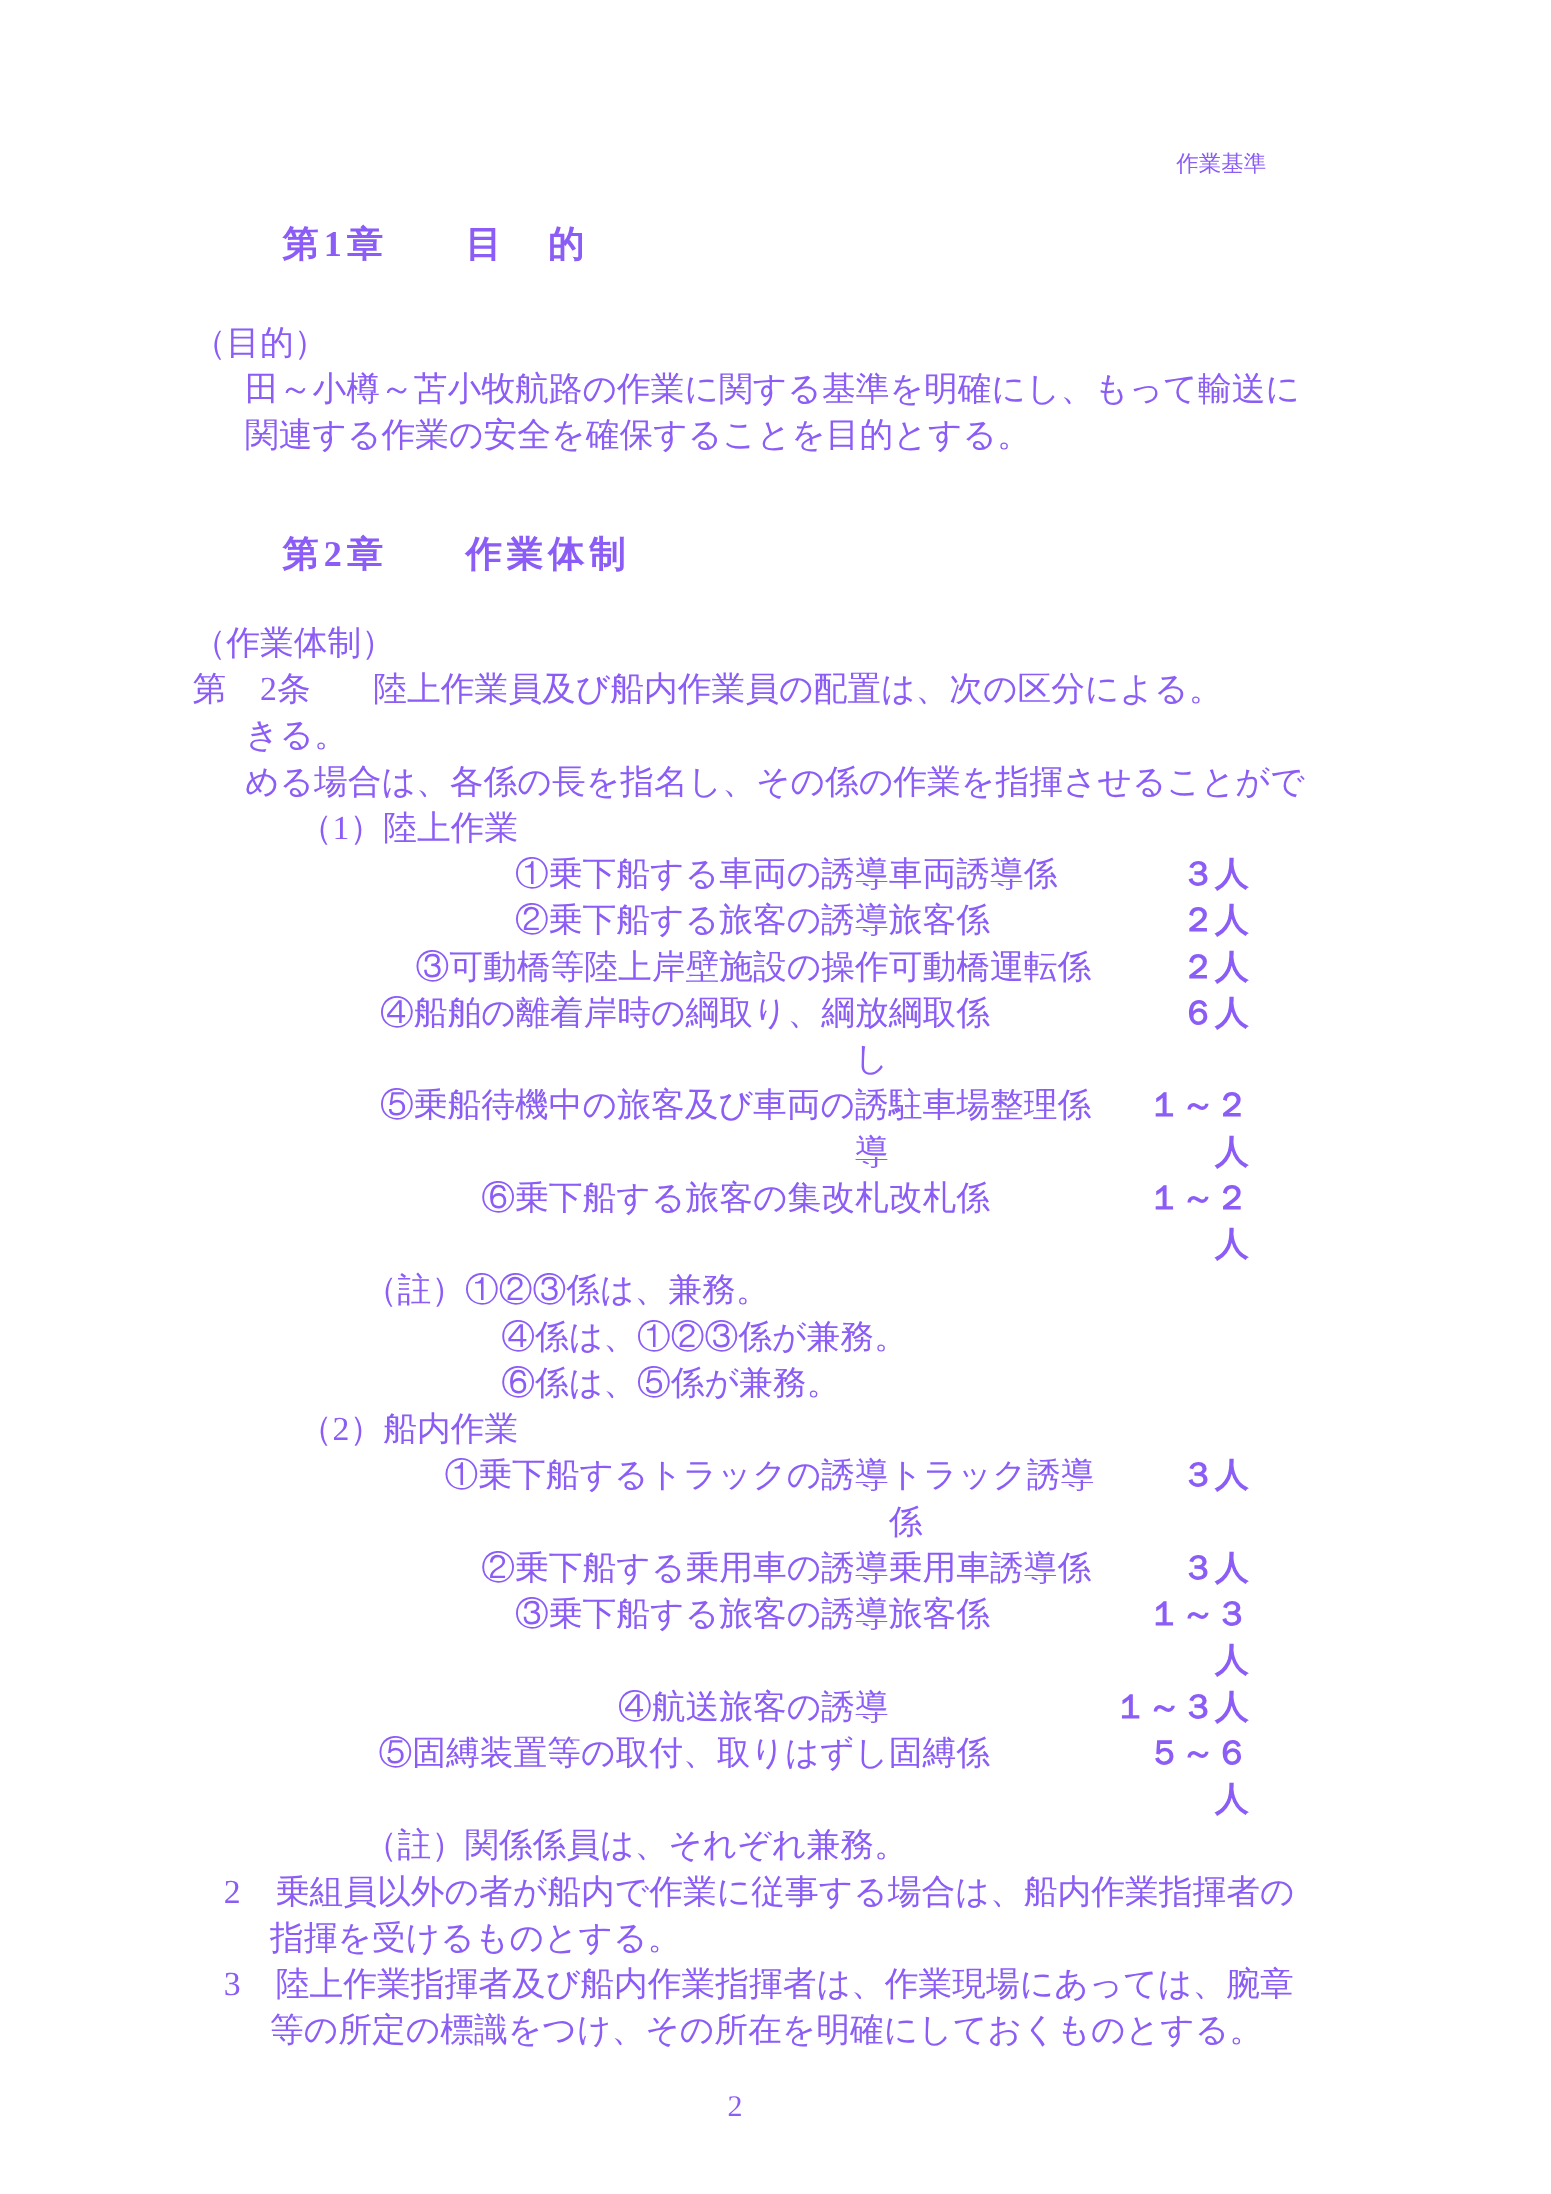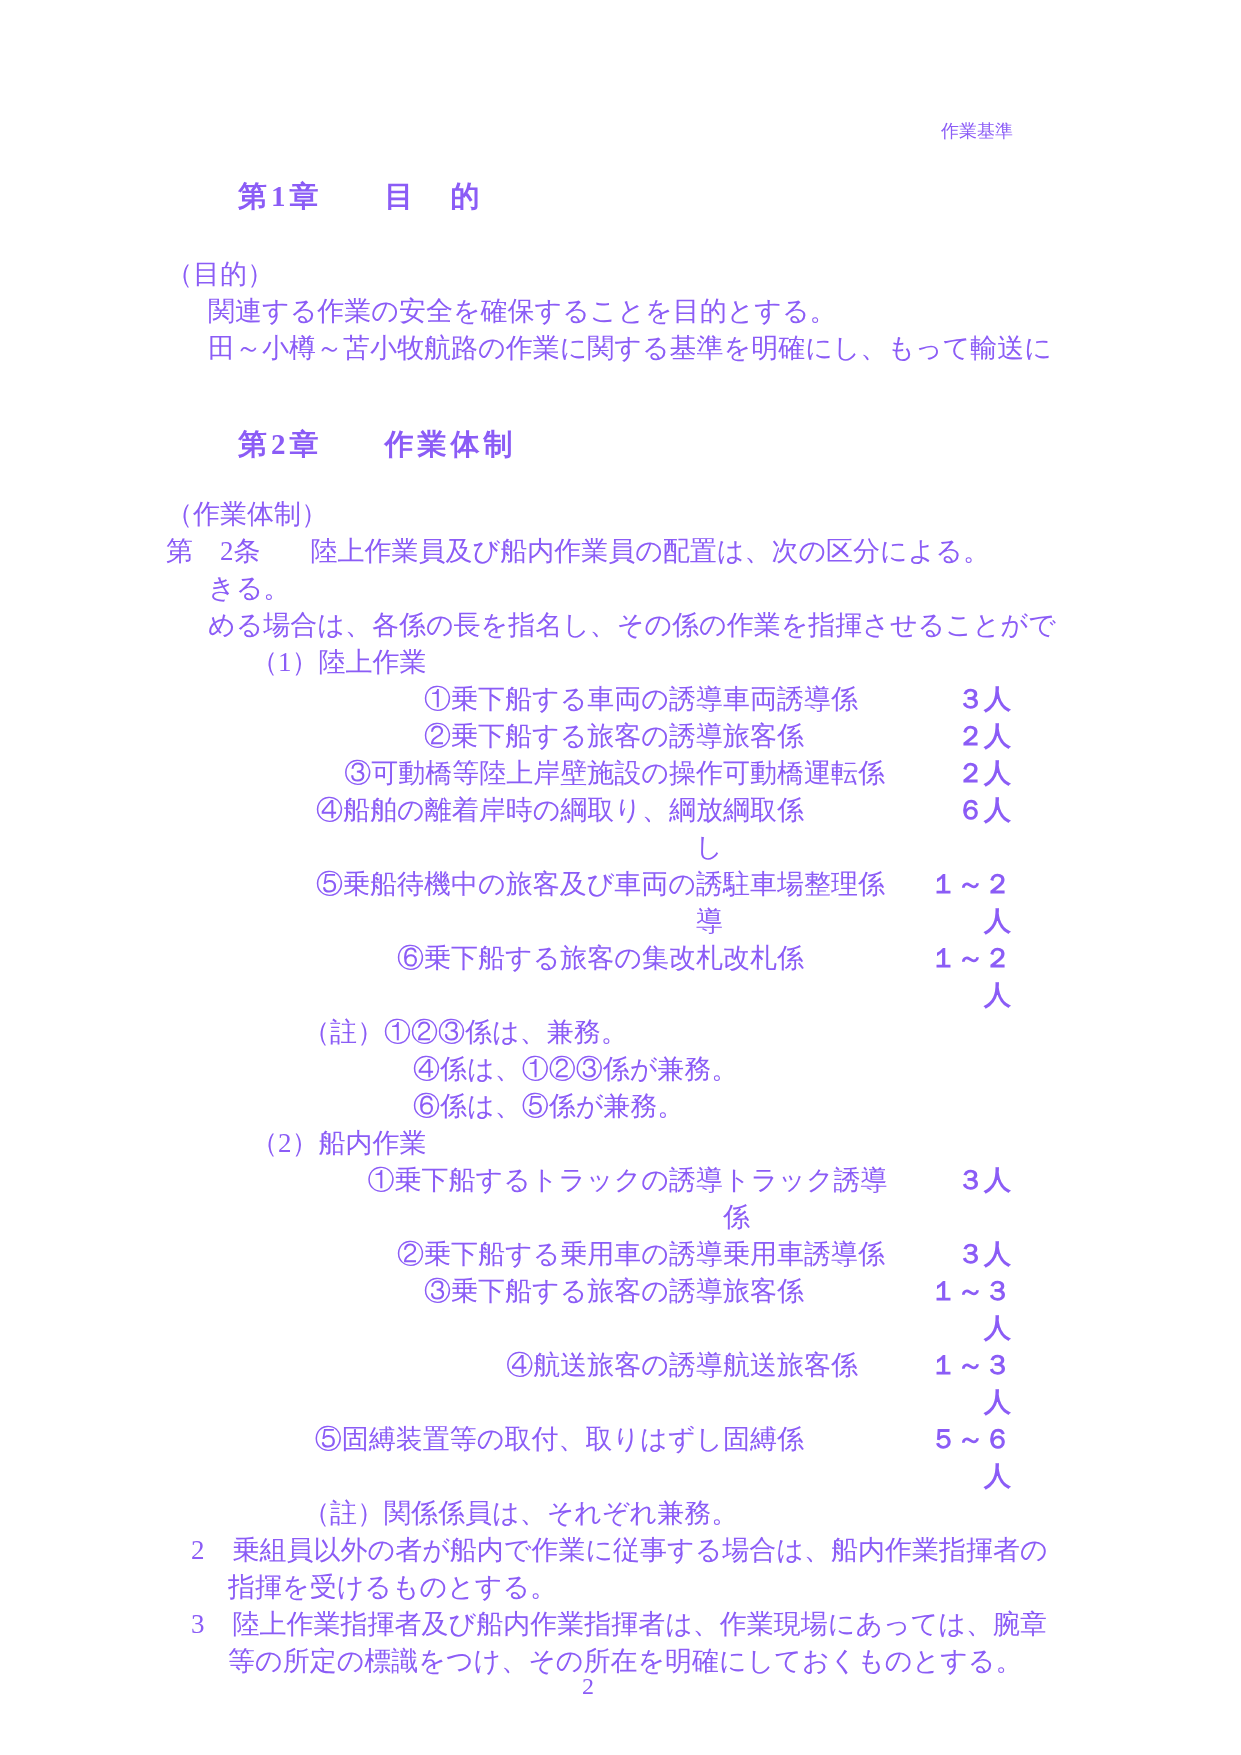--- a/index.html
+++ b/index.html
@@ -17,21 +17,21 @@
   }
   .doc-header{
     position:absolute;
     top:76px; left:163px; width:850px;
     text-align:right;
     font-size:18px;
     line-height:22px;
   }
   .content{
     position:absolute;
-    top:0; left:166px; width:850px;
+    top:0; left:154px; width:850px;
   }
   .chapter-heading{
     font-weight:bold;
     font-size:29px;
     line-height:44px;
     letter-spacing:4px;
     padding-left:72px;
   }
   .chapter-heading .ch-title{ margin-left:62px; }
   .heading-1{ margin-top:130px; }
@@ -73,22 +73,22 @@
 
   <div class="content">
 
     <div class="chapter-heading heading-1">
       <span class="ch-num">第1章</span><span class="ch-title">目　的</span>
     </div>
 
     <div class="caption-1 line">（目的）</div>
 
     <div>
+      <div class="line indent-cont">田～小樽～苫小牧航路の作業に関する基準を明確にし、もって輸送に</div>
       <div class="line indent-cont">関連する作業の安全を確保することを目的とする。</div>
-      <div class="line indent-cont">田～小樽～苫小牧航路の作業に関する基準を明確にし、もって輸送に</div>
     </div>
 
     <div class="chapter-heading heading-2">
       <span class="ch-num">第2章</span><span class="ch-title">作業体制</span>
     </div>
 
     <div class="caption-2 line">（作業体制）</div>
 
     <div>
       <div class="line">
@@ -152,21 +152,20 @@
         <span class="item-role">乗用車誘導係</span>
         <span class="item-count">３人</span>
       </div>
       <div class="item-row">
         <span class="item-task">③乗下船する旅客の誘導</span>
         <span class="item-role">旅客係</span>
         <span class="item-count">１～３人</span>
       </div>
       <div class="item-row">
         <span class="item-task">④航送旅客の誘導</span>
-        <span class="item-role">航送旅客係</span>
         <span class="item-count">１～３人</span>
       </div>
       <div class="item-row">
         <span class="item-task">⑤固縛装置等の取付、取りはずし</span>
         <span class="item-role">固縛係</span>
         <span class="item-count">５～６人</span>
       </div>
     </div>
 
     <div class="line note-first">（註）関係係員は、それぞれ兼務。</div>

